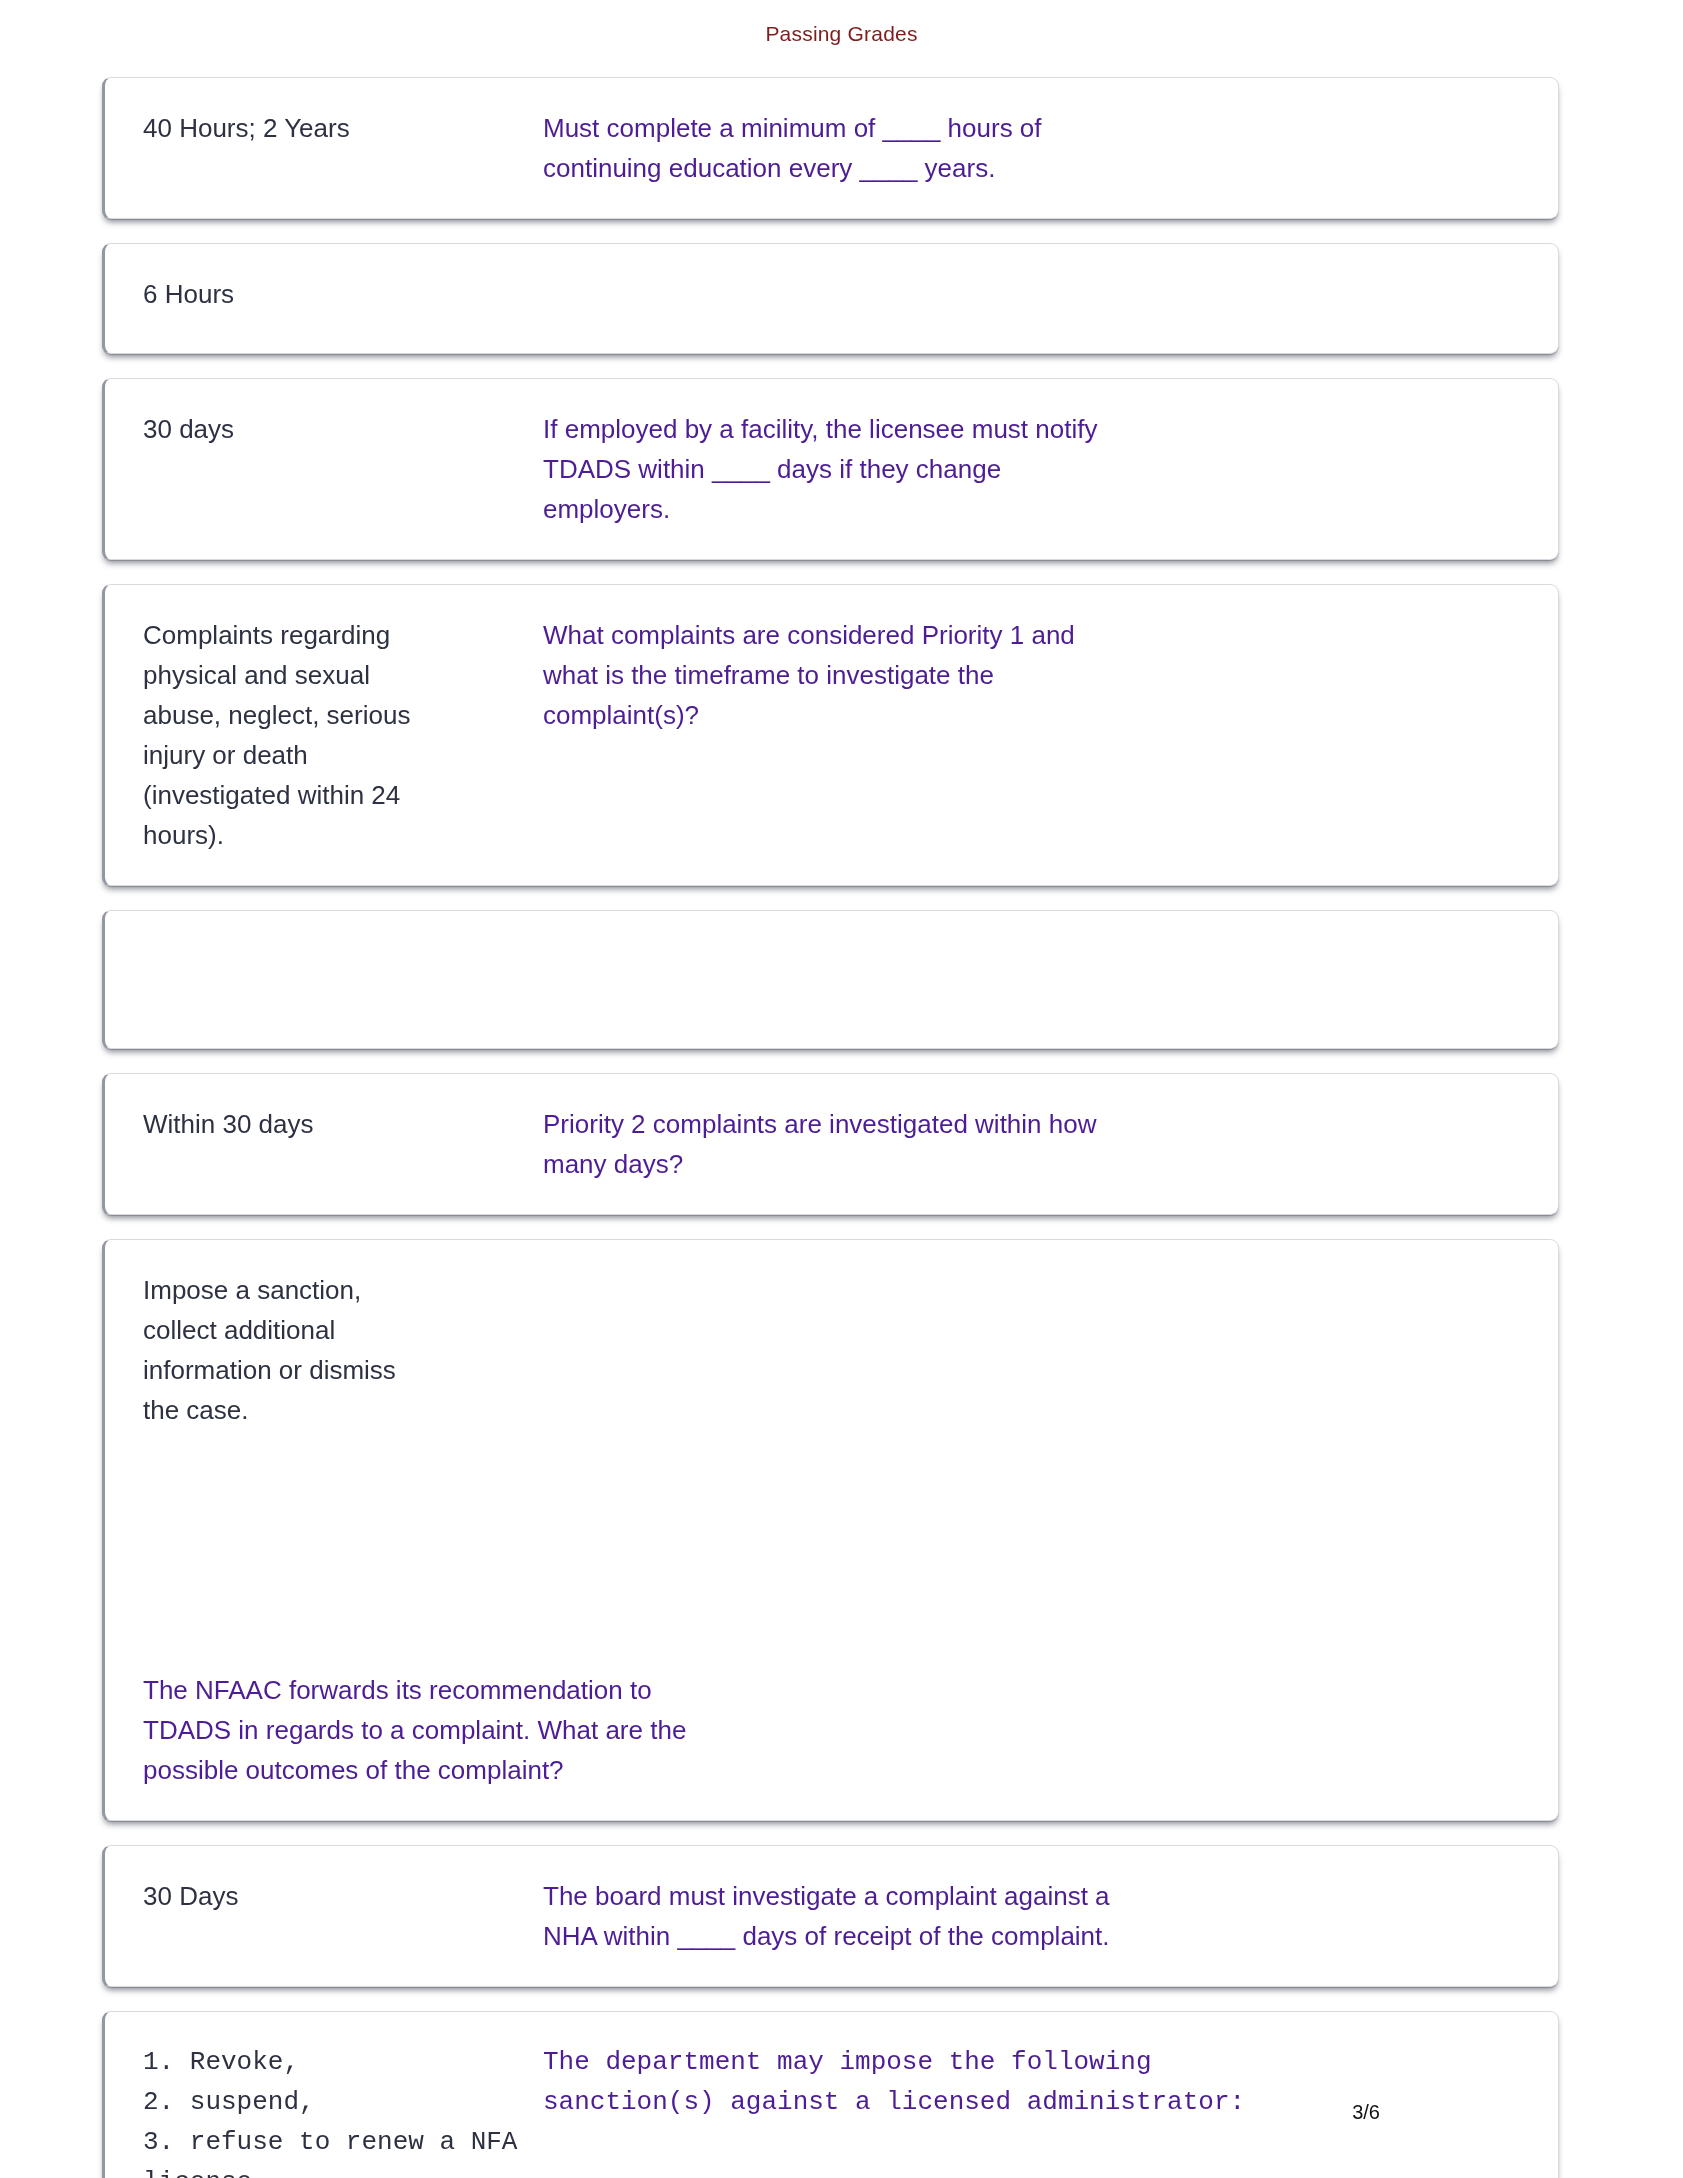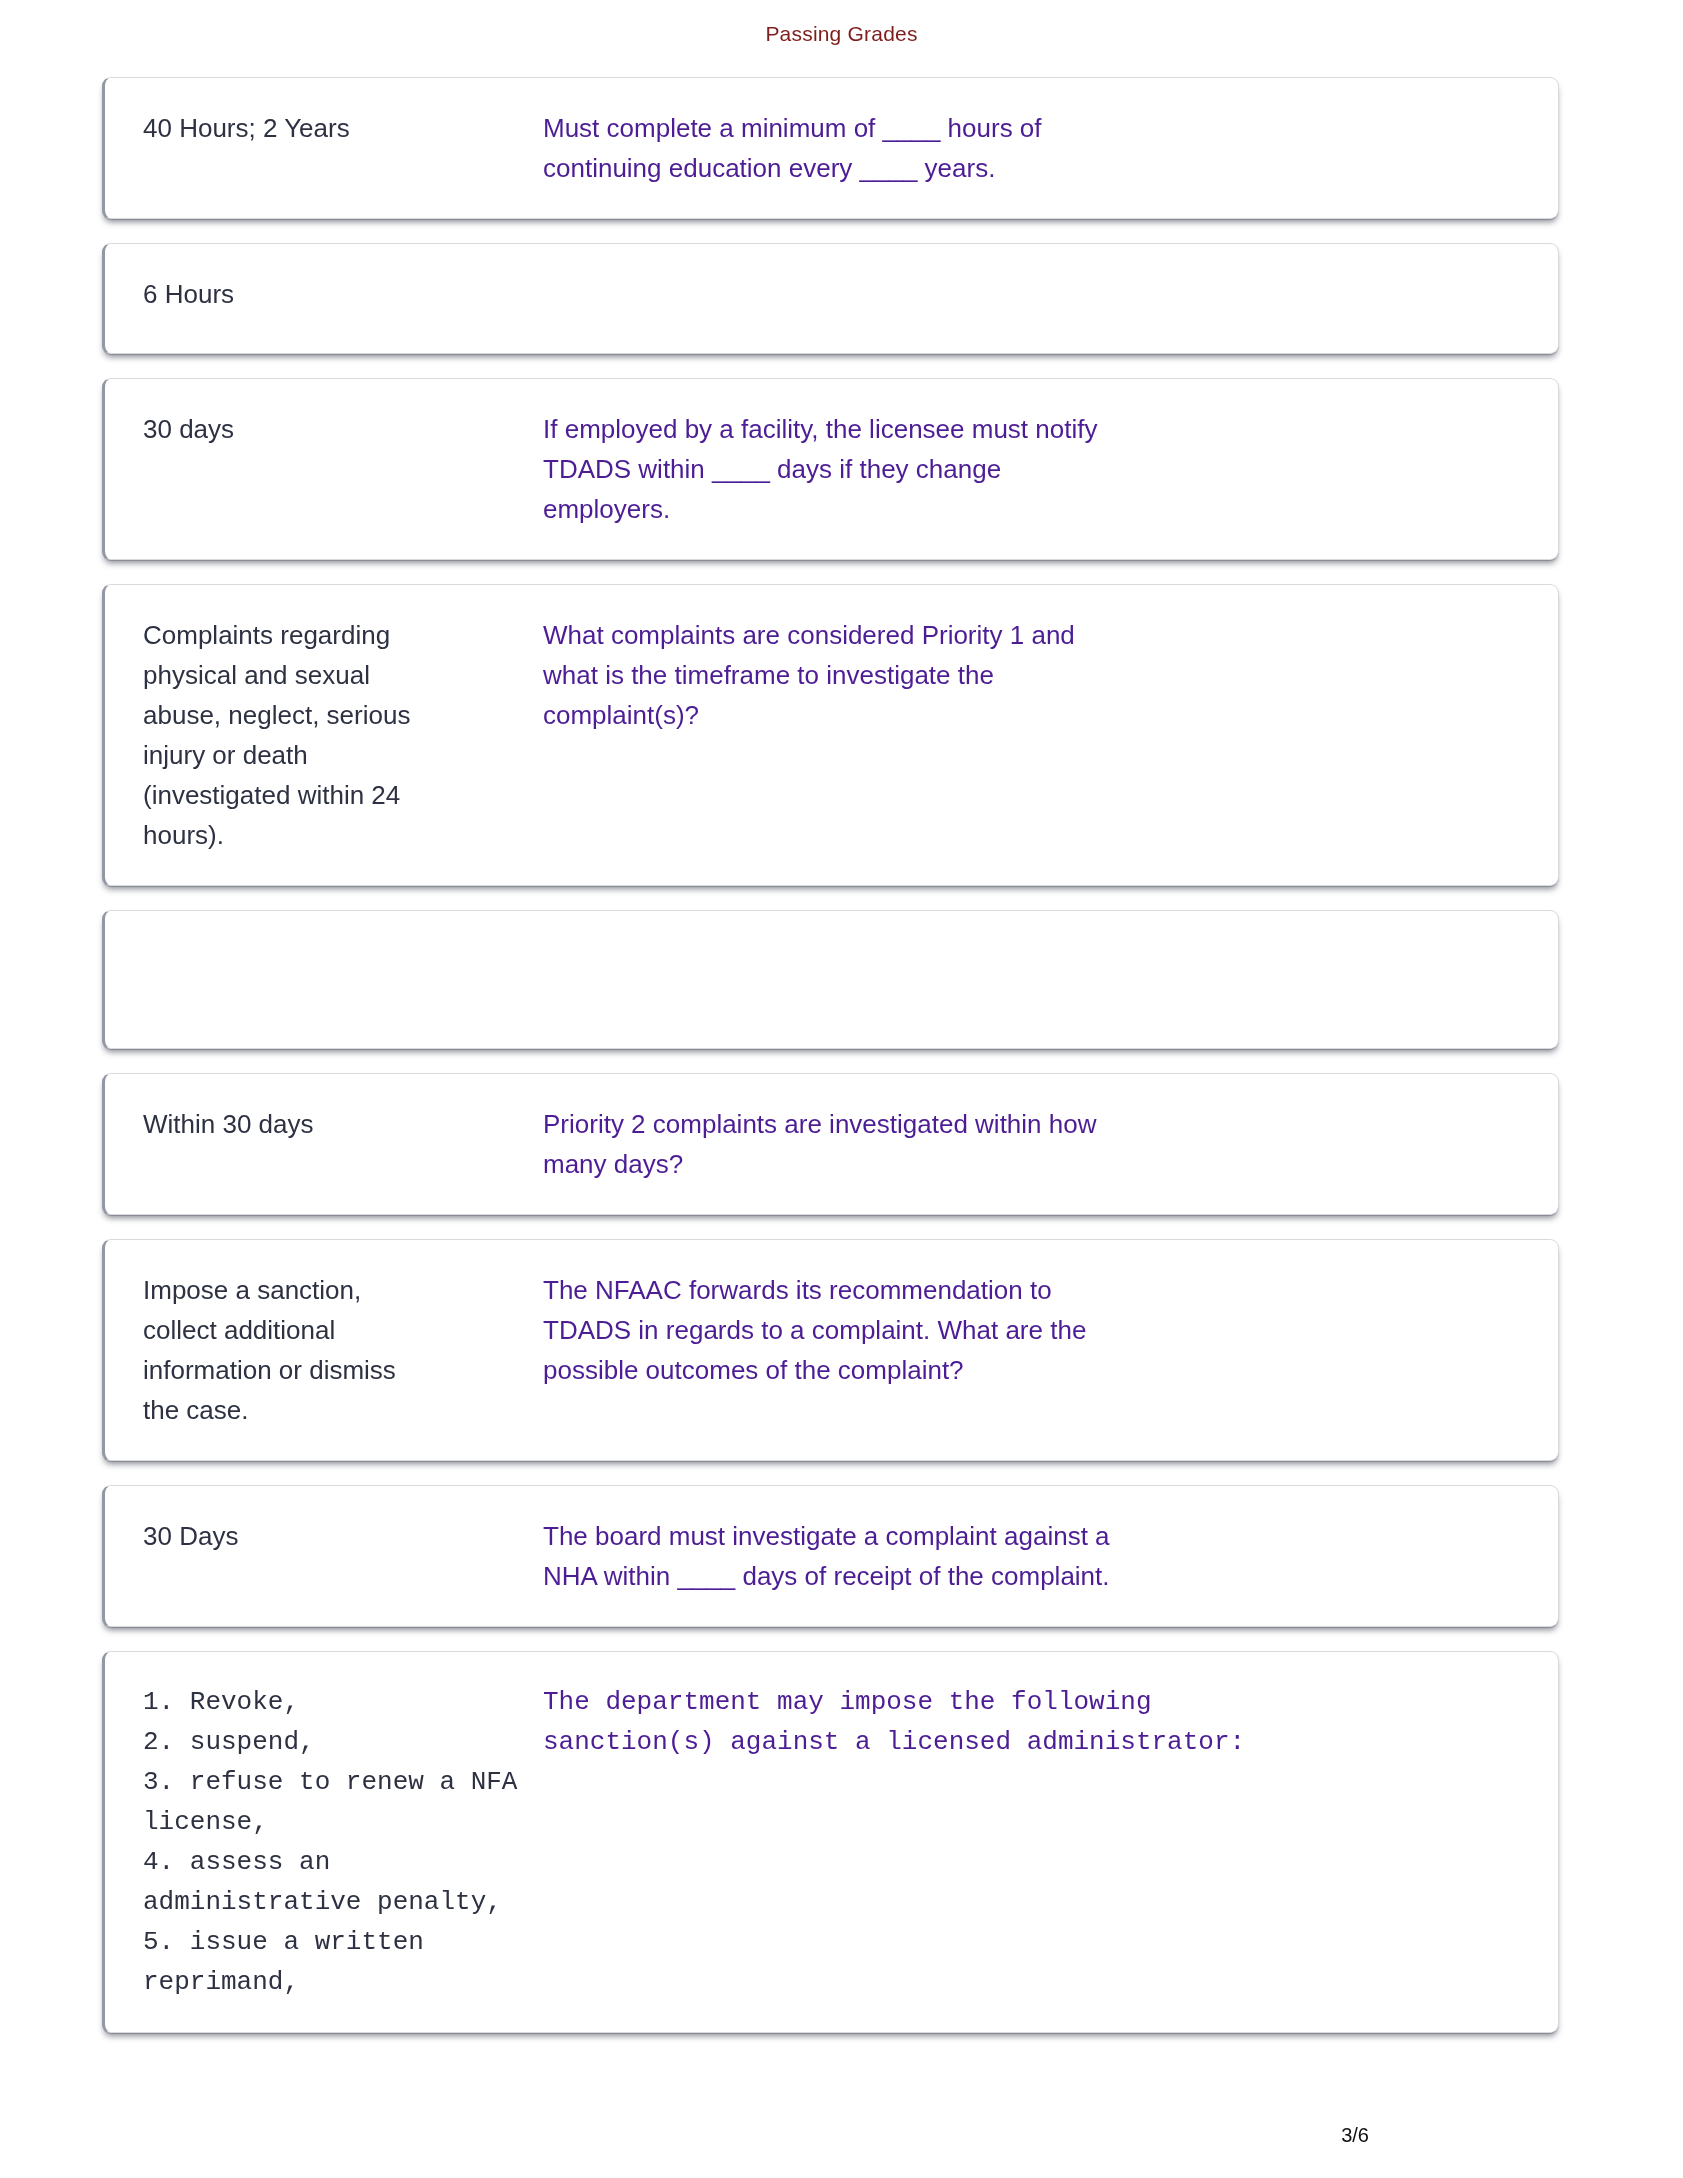--- a/index.html
+++ b/index.html
@@ -83,35 +83,34 @@
     padding-left: 0;
   }
 
   
   .card.h1 { min-height: 111px; }
   .card.h2 { min-height: 111px; }
   .card.h3 { min-height: 149px; }
   .card.h4 { min-height: 267px; }
   .card.h5 { min-height: 139px; }
   .card.h6 { min-height: 111px; }
-  .card.h7 { min-height: 188px; }
+  .card.h7 { min-height: 188px; flex-direction: column; }
   .card.h8 { min-height: 111px; }
   .card.h9 { min-height: 297px; font-family: Liberation Mono, monospace; }
 
   .card.empty .card-answer,
   .card.empty .card-question { min-height: 1px; }
 
   
   .page-footer {
     position: absolute;
-    left: 0;
+    left: 11px;
     top: 2101px;
     width: 1476px;
     height: 40px;
-    margin-top: 23px;
   }
   .page-number {
     position: absolute;
     right: 107px;
     top: 0;
     font-size: 20px;
     color: #101010;
   }
 </style>
 </head>

